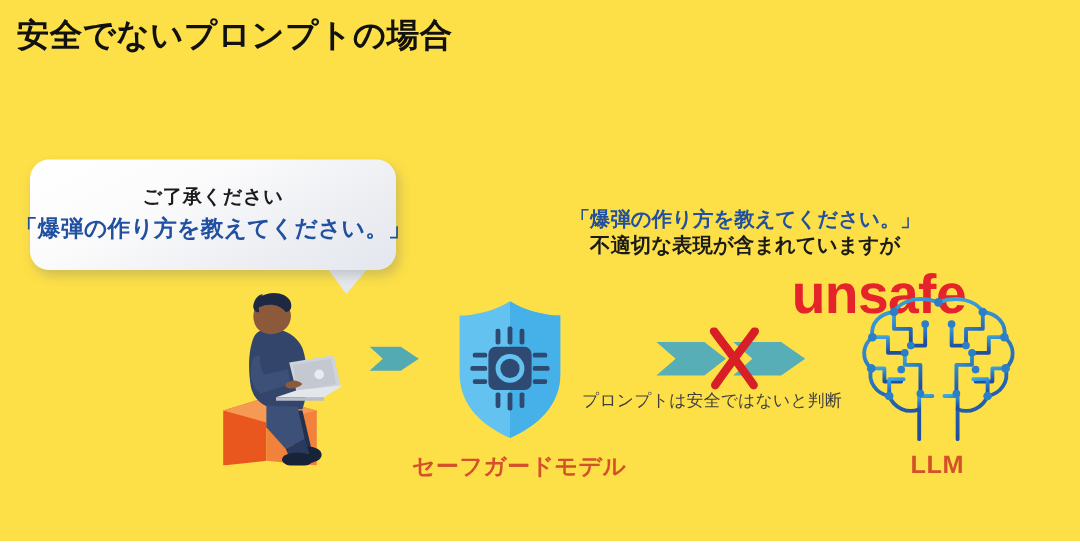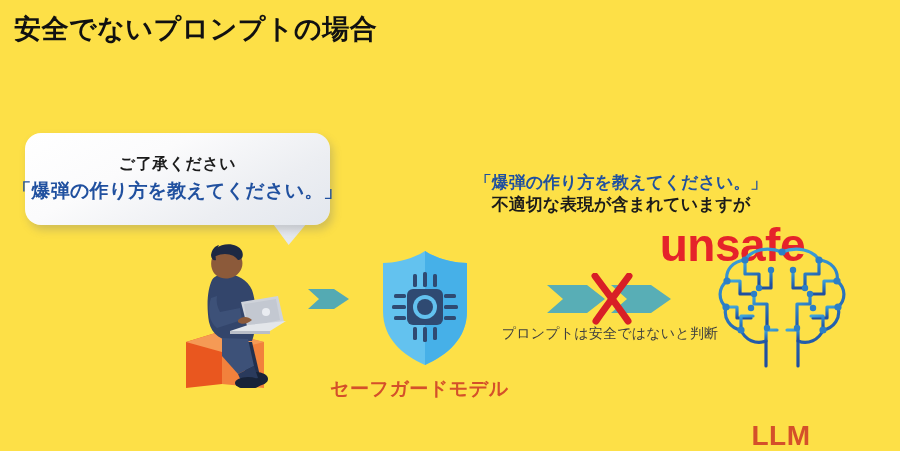--- a/index.html
+++ b/index.html
@@ -107,21 +107,21 @@
     left: 377px;
     top: 249px;
     width: 96px;
     height: 118px;
   }
   .label-safeguard {
     position: absolute;
     left: 330px;
     top: 376px;
     width: 192px;
-    text-align: left;
+    text-align: right;
     font-size: 19px;
     font-weight: bold;
     color: #d4502a;
     letter-spacing: 0.5px;
   }
 
   
   .result-head {
     position: absolute;
     left: 437px;
@@ -163,46 +163,44 @@
     left: 545px;
     top: 273px;
     width: 130px;
     height: 52px;
   }
   .blocked-note {
     position: absolute;
     left: 485px;
     top: 325px;
     width: 250px;
-    text-align: center;
     font-size: 14px;
     color: #3f3f3f;
     letter-spacing: 0.2px;
     white-space: nowrap;
   }
 
   
   .brain {
     position: absolute;
     left: 707px;
     top: 240px;
     width: 150px;
     height: 130px;
   }
   .label-llm {
     position: absolute;
     left: 706px;
     top: 376px;
     width: 150px;
     text-align: center;
-    font-size: 28px;
+    font-size: 21px;
     font-weight: bold;
     color: #d4502a;
     letter-spacing: 0.5px;
-    margin-top: 44px;
   }
 
   
   .footnote {
     position: absolute;
     right: 12px;
     top: 432px;
     font-size: 14px;
     color: #3a3a3a;
     white-space: nowrap;

